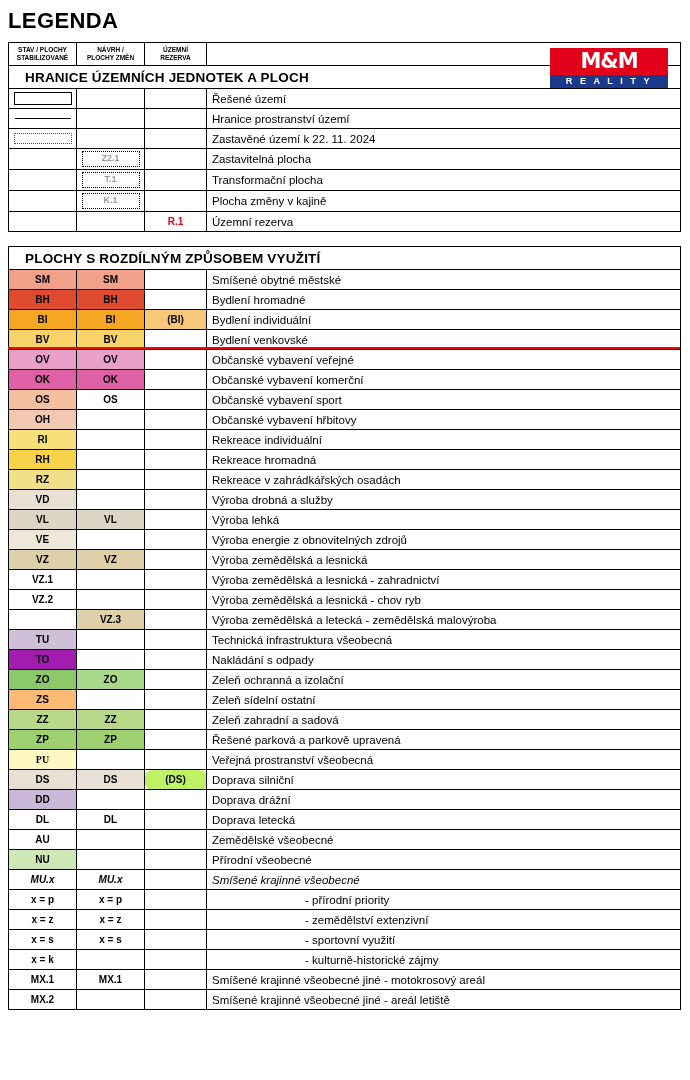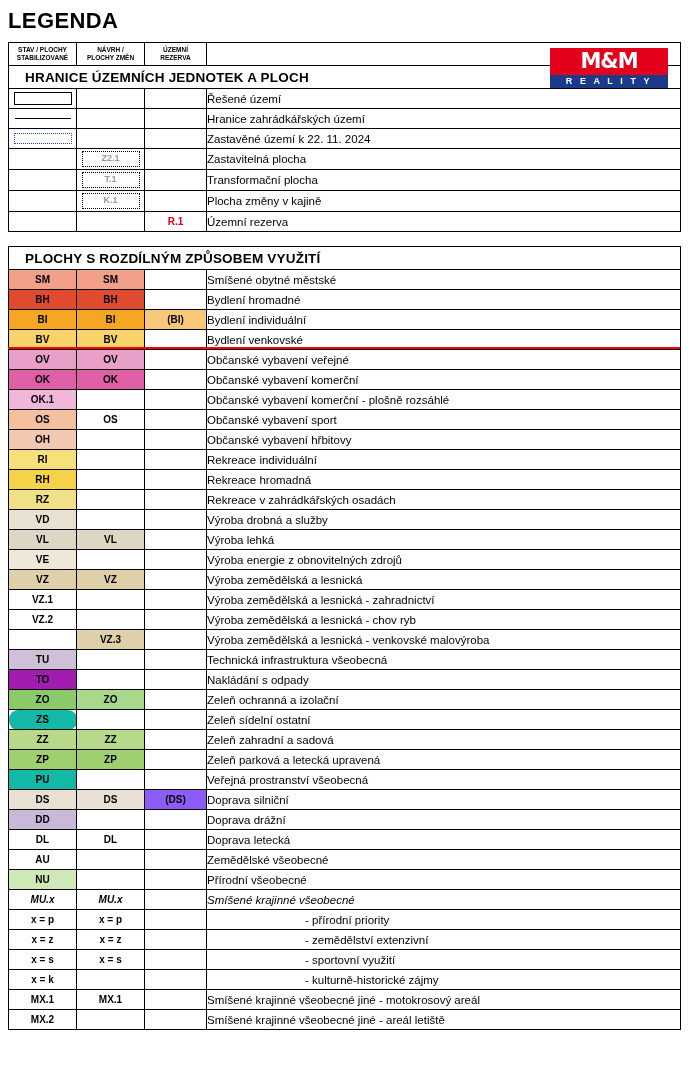--- a/index.html
+++ b/index.html
@@ -53,20 +53,21 @@
     color: #000;
   }
   .sect td {
     font-size: 13.5px;
     font-weight: bold;
     height: 22px;
     padding-left: 16px;
     letter-spacing: 0.2px;
   }
   .desc {
+    padding-left: 5px;
     font-size: 11.5px;
     white-space: nowrap;
   }
   .desc.indent { padding-left: 98px; }
   .sym {
     text-align: center;
     font-size: 10px;
     font-weight: bold;
     line-height: 17px;
   }
@@ -174,21 +175,21 @@
           <td class="sym"></td>
           <td class="sym"></td>
           <td class="desc">Řešené území</td>
         </tr>
         <tr style="position: relative;">
           <td class="sym">
             <div class="dashdot"></div>
           </td>
           <td class="sym"></td>
           <td class="sym"></td>
-          <td class="desc">Hranice zahrádkářských území</td>
+          <td class="desc">Hranice prostranství území</td>
         </tr>
         <tr style="position: relative;">
           <td class="sym">
             <div class="dotted-blue"></div>
           </td>
           <td class="sym"></td>
           <td class="sym"></td>
           <td class="desc">Zastavěné území k 22. 11. 2024</td>
         </tr>
         <tr style="position: relative;">
@@ -257,26 +258,20 @@
           <td class="sym"></td>
           <td class="desc">Občanské vybavení veřejné</td>
         </tr>
         <tr style="position: relative;">
           <td class="sym" style="background: rgb(224, 96, 168);">OK</td>
           <td class="sym" style="background: rgb(224, 96, 168);">OK</td>
           <td class="sym"></td>
           <td class="desc">Občanské vybavení komerční</td>
         </tr>
         <tr style="position: relative;">
-          <td class="sym" style="background: rgb(240, 184, 216);">OK.1</td>
-          <td class="sym"></td>
-          <td class="sym"></td>
-          <td class="desc">Občanské vybavení komerční - plošně rozsáhlé</td>
-        </tr>
-        <tr style="position: relative;">
           <td class="sym" style="background: rgb(244, 192, 160);">OS</td>
           <td class="sym" style="background: rgb(255, 255, 255);">OS</td>
           <td class="sym"></td>
           <td class="desc">Občanské vybavení sport</td>
         </tr>
         <tr style="position: relative;">
           <td class="sym" style="background: rgb(242, 200, 176);">OH</td>
           <td class="sym"></td>
           <td class="sym"></td>
           <td class="desc">Občanské vybavení hřbitovy</td>
@@ -332,68 +327,68 @@
         <tr style="position: relative;">
           <td class="sym" style="background: rgb(255, 255, 255);">VZ.2</td>
           <td class="sym"></td>
           <td class="sym"></td>
           <td class="desc">Výroba zemědělská a lesnická - chov ryb</td>
         </tr>
         <tr style="position: relative;">
           <td class="sym"></td>
           <td class="sym" style="background: rgb(222, 208, 168);">VZ.3</td>
           <td class="sym"></td>
-          <td class="desc">Výroba zemědělská a lesnická - venkovské malovýroba</td>
+          <td class="desc">Výroba zemědělská a letecká - zemědělská malovýroba</td>
         </tr>
         <tr style="position: relative;">
           <td class="sym" style="background: rgb(207, 192, 216);">TU</td>
           <td class="sym"></td>
           <td class="sym"></td>
           <td class="desc">Technická infrastruktura všeobecná</td>
         </tr>
         <tr style="position: relative;">
           <td class="sym" style="background: #a21caf;">TO</td>
           <td class="sym"></td>
           <td class="sym"></td>
           <td class="desc">Nakládání s odpady</td>
         </tr>
         <tr style="position: relative;">
           <td class="sym" style="background: rgb(140, 201, 106);">ZO</td>
           <td class="sym" style="background: rgb(168, 217, 138);">ZO</td>
           <td class="sym"></td>
           <td class="desc">Zeleň ochranná a izolační</td>
         </tr>
         <tr style="position: relative;">
-          <td class="sym" style="background: #14b8a6; border-radius: 9px;">ZS</td>
+          <td class="sym" style="background: #fdba74;">ZS</td>
           <td class="sym"></td>
           <td class="sym"></td>
           <td class="desc">Zeleň sídelní ostatní</td>
         </tr>
         <tr style="position: relative;">
           <td class="sym" style="background: rgb(184, 217, 138);">ZZ</td>
           <td class="sym" style="background: rgb(184, 217, 138);">ZZ</td>
           <td class="sym"></td>
           <td class="desc">Zeleň zahradní a sadová</td>
         </tr>
         <tr style="position: relative;">
           <td class="sym" style="background: rgb(158, 208, 112);">ZP</td>
           <td class="sym" style="background: rgb(158, 208, 112);">ZP</td>
           <td class="sym"></td>
-          <td class="desc">Zeleň parková a letecká upravená</td>
-        </tr>
-        <tr style="position: relative;">
-          <td class="sym" style="background: #14b8a6;">PU</td>
+          <td class="desc">Řešené parková a parkově upravená</td>
+        </tr>
+        <tr style="position: relative;">
+          <td class="sym" style="background: #fef9c3; font-family: Liberation Serif, serif;">PU</td>
           <td class="sym"></td>
           <td class="sym"></td>
           <td class="desc">Veřejná prostranství všeobecná</td>
         </tr>
         <tr style="position: relative;">
           <td class="sym" style="background: rgb(232, 224, 212);">DS</td>
           <td class="sym" style="background: rgb(232, 224, 212);">DS</td>
-          <td class="sym" style="background: #8b5cf6;">(DS)</td>
+          <td class="sym" style="background: #bef264; border-radius: 7px;">(DS)</td>
           <td class="desc">Doprava silniční</td>
         </tr>
         <tr style="position: relative;">
           <td class="sym" style="background: rgb(201, 184, 216);">DD</td>
           <td class="sym"></td>
           <td class="sym"></td>
           <td class="desc">Doprava drážní</td>
         </tr>
         <tr style="position: relative;">
           <td class="sym" style="background: rgb(255, 255, 255);">DL</td>

